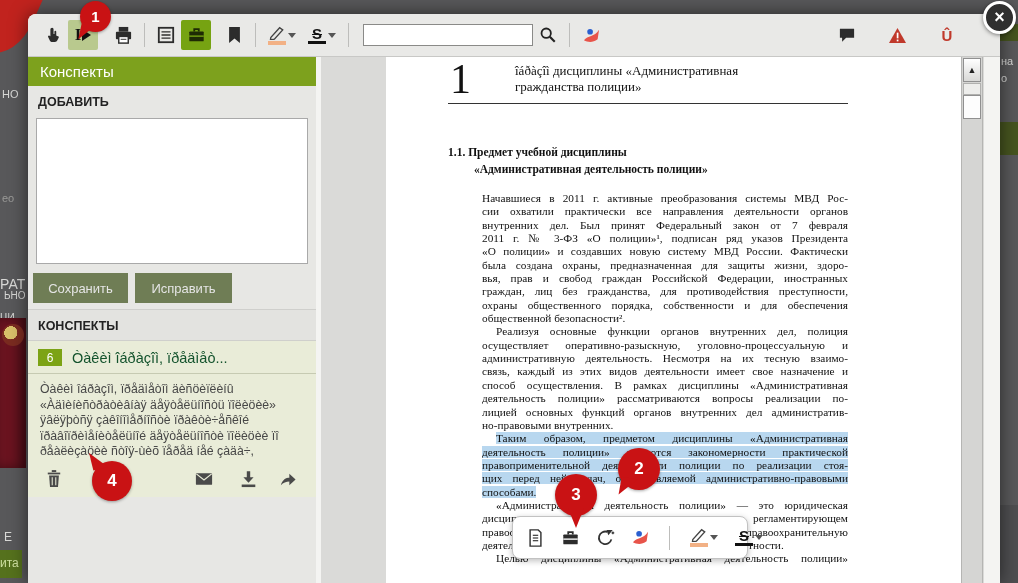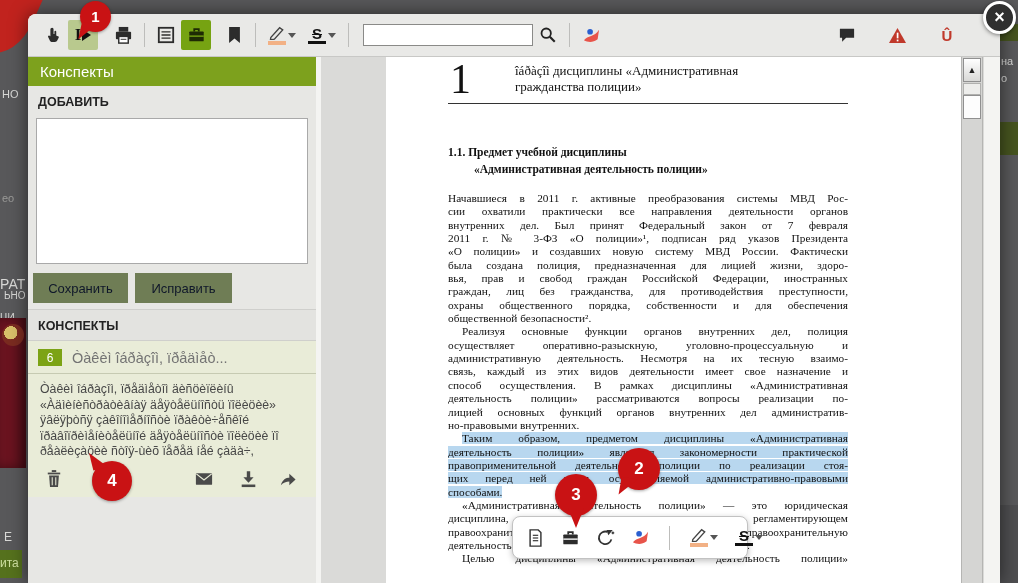--- a/index.html
+++ b/index.html
@@ -45,46 +45,46 @@
   .content{display:flex;height:527px;}
   .sidebar{width:288px;flex:none;background:#e7e7e4;border-right:5px solid #f4f4f2;
     display:flex;flex-direction:column;}
   .side-head{height:29px;background:#7da11d;color:#fff;font-size:15px;line-height:29px;
     padding-left:12px;flex:none;}
   .add-label,.list-head{font-size:12.5px;font-weight:bold;color:#222;padding:9px 10px 7px;}
   .list-head{border-top:1px solid #cfcfcc;border-bottom:1px solid #cfcfcc;background:#e3e3e0;margin-top:2px;}
   .note-input{margin:2px 8px 0;height:140px;border:1px solid #a9a9a9;background:#fff;resize:none;
     font-family:"Liberation Sans",sans-serif;font-size:12px;flex:none;}
   .btn-row{display:flex;margin:9px 5px 4px;gap:7px;}
-  .btn{height:30px;background:#6f7d55;color:#0f172a;border:none;font-size:13px;
+  .btn{height:30px;background:#6f7d55;color:#e5e5e5;border:none;font-size:13px;
     font-family:"Liberation Sans",sans-serif;cursor:pointer;}
   .btn.save{width:95px;}
   .btn.fix{width:97px;}
   .note-item{background:#e9ecd8;padding-bottom:6px;}
   .note-title-row{display:flex;align-items:center;padding:8px 10px 7px;border-bottom:1px solid #c6cab2;}
   .note-badge{min-width:24px;height:17px;background:#7ca315;color:#fff;font-size:12px;
     display:flex;align-items:center;justify-content:center;margin-right:10px;}
-  .note-title{font-size:14.5px;color:#737373;}
+  .note-title{font-size:14.5px;color:#14532d;}
   .note-body{padding:8px 12px 4px;font-size:12.3px;line-height:15.6px;color:#474747;}
   .note-icons{display:flex;align-items:center;padding:5px 12px 2px;}
   .nicon{width:20px;height:20px;display:flex;align-items:center;justify-content:center;cursor:pointer;}
   
   .viewer{flex:1;position:relative;background:#dadad8;}
   .page{position:absolute;left:65px;top:0;width:581px;height:527px;background:#fff;
     font-family:"Liberation Serif",serif;color:#111;}
   .page-inner{padding:4px 0 0 62px;width:400px;}
   .chap-row{display:flex;align-items:flex-start;}
   .chap-num{font-size:42px;line-height:36px;margin:0 44px 0 2px;}
   .chap-title{font-size:13px;line-height:15.6px;padding-top:2px;}
   .chap-rule{border:none;border-top:1.5px solid #333;margin:6px 0 0;width:400px;}
   .sec-head{margin-top:40px;font-weight:bold;font-size:11.5px;line-height:17px;}
   .sec-head .l2{padding-left:26px;}
   .body-text{margin-top:14px;font-size:11.3px;}
   .para{width:400px;}
-  .para .pline{text-align:justify;text-align-last:justify;line-height:13.35px;height:13.35px;overflow:hidden;}
+  .para .pline{text-align:justify;text-align-last:justify;line-height:13.35px;height:13.35px;overflow:hidden;margin-left:34px;}
   .para.endleft .pline:last-child{text-align-last:left;}
   .para.indent .pline:first-child span{margin-left:14px;}
   .para.hl .pline span{background:#b8d7ef;}
   .nlist .nline{line-height:15.6px;}
   
   .vscroll{position:absolute;right:17px;top:0;width:20px;height:527px;background:#d5d5d3;
     border-left:1px solid #b5b5b3;border-right:1px solid #b5b5b3;}
   .vs-btn{position:absolute;left:1px;top:1px;width:16px;height:22px;
     background:linear-gradient(#ffffff,#d9d9d7);border:1px solid #909090;
     display:flex;align-items:center;justify-content:center;font-size:9px;color:#222;cursor:pointer;}
@@ -308,21 +308,21 @@
               <div>1.1. Предмет учебной дисциплины</div>
               <div class="l2">«Административная деятельность полиции»</div>
             </div>
             <div class="body-text">
               <div class="para endleft">
                   <div class="pline"><span>Начавшиеся в 2011 г. активные преобразования системы МВД Рос-</span></div>
                   <div class="pline"><span>сии охватили практически все направления деятельности органов</span></div>
                   <div class="pline"><span>внутренних дел. Был принят Федеральный закон от 7 февраля</span></div>
                   <div class="pline"><span>2011 г. № 3-ФЗ «О полиции»¹, подписан ряд указов Президента</span></div>
                   <div class="pline"><span>«О полиции» и создавших новую систему МВД России. Фактически</span></div>
-                  <div class="pline"><span>была создана полиция, предназначенная для лицией жизни, здоро-</span></div>
+                  <div class="pline"><span>была создана охраны, предназначенная для защиты жизни, здоро-</span></div>
                   <div class="pline"><span>вья, прав и свобод граждан Российской Федерации, иностранных</span></div>
                   <div class="pline"><span>граждан, лиц без гражданства, для противодействия преступности,</span></div>
                   <div class="pline"><span>охраны общественного порядка, собственности и для обеспечения</span></div>
                   <div class="pline"><span>общественной безопасности².</span></div>
                 </div>
               <div class="para endleft indent">
                   <div class="pline"><span>Реализуя основные функции органов внутренних дел, полиция</span></div>
                   <div class="pline"><span>осуществляет оперативно-разыскную, уголовно-процессуальную и</span></div>
                   <div class="pline"><span>административную деятельность. Несмотря на их тесную взаимо-</span></div>
                   <div class="pline"><span>связь, каждый из этих видов деятельности имеет свое назначение и</span></div>

